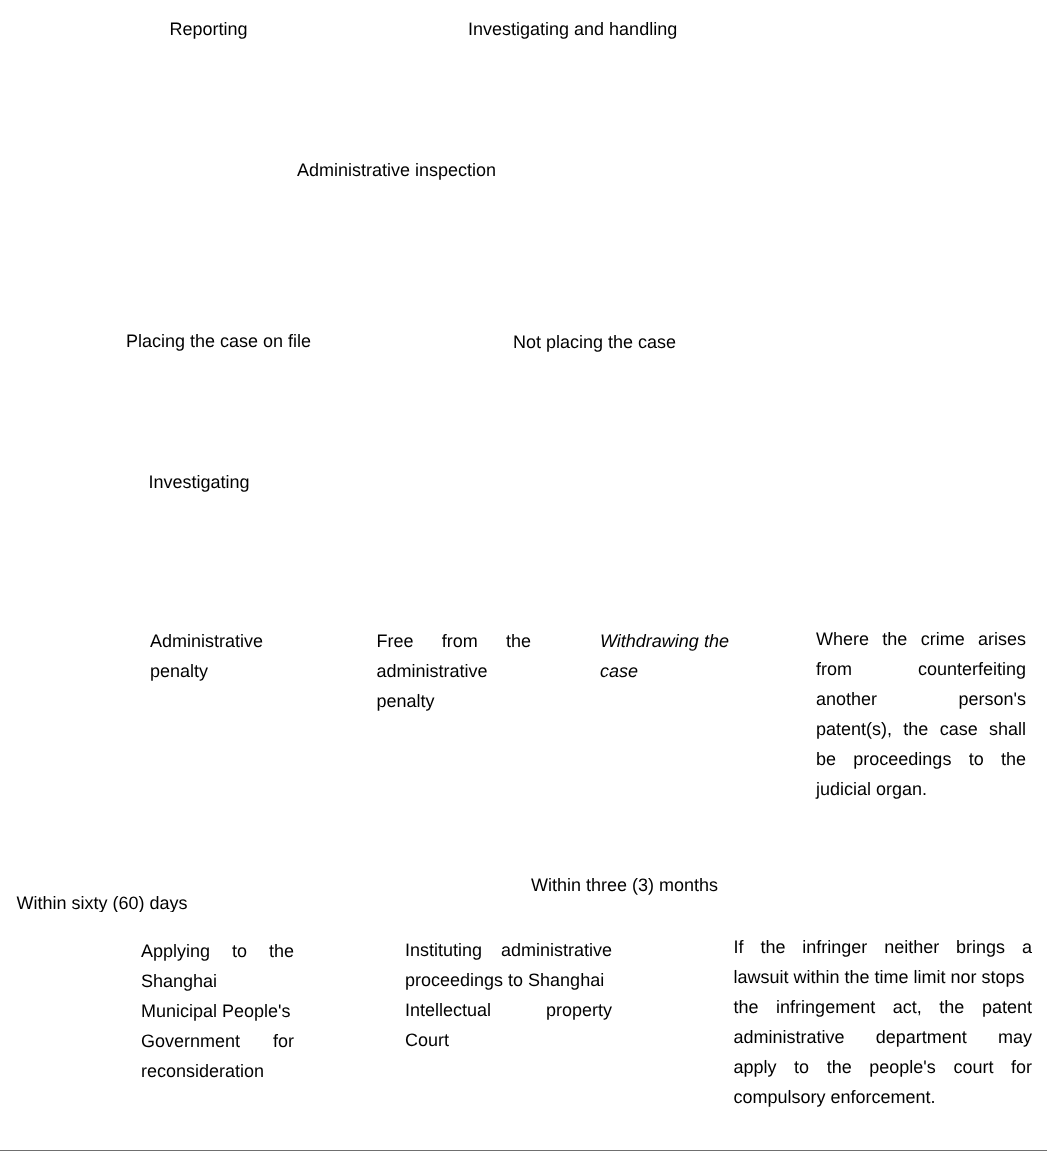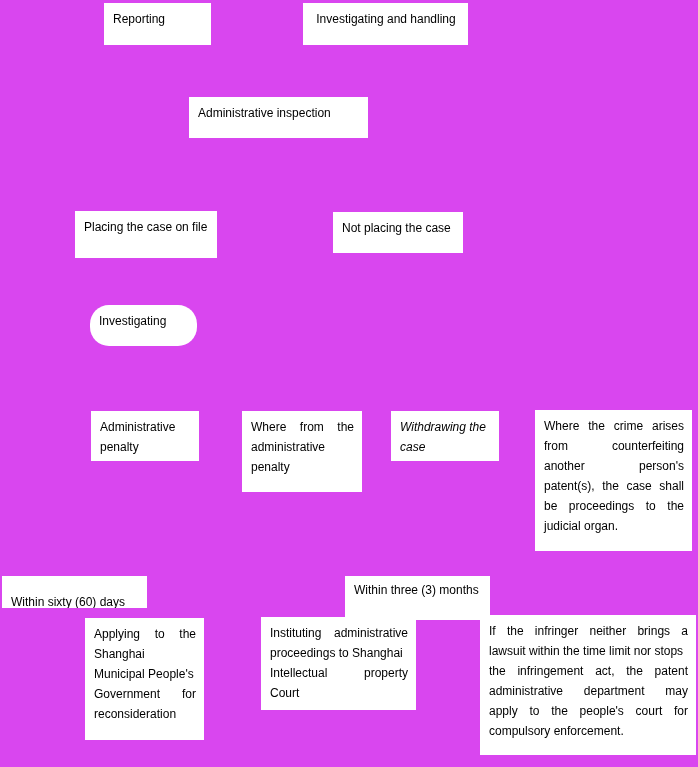--- a/index.html
+++ b/index.html
@@ -4,21 +4,21 @@
 <style>
   html, body {
     margin: 0;
     padding: 0;
     background: #000000;
   }
   #canvas {
     position: relative;
     width: 698px;
     height: 767px;
-    background: #d946ef;
+    background: #ffffff;
     overflow: hidden;
     font-family: "Liberation Sans", sans-serif;
   }
   .node {
     position: absolute;
     background: #ffffff;
     color: #000000;
     box-sizing: border-box;
     font-size: 12px;
     line-height: 20px;
@@ -46,21 +46,21 @@
 </style>
 </head>
 <body>
 
 <div id="canvas">
 
   <div class="node left" style="left:104px; top:3px; width:107px; height:42px;">
     <span class="line">Reporting</span>
   </div>
 
-  <div class="node left" style="left:303px; top:3px; width:165px; height:42px;text-align:center;">
+  <div class="node left" style="left:303px; top:3px; width:165px; height:42px;">
     <span class="line">Investigating and handling</span>
   </div>
 
   <div class="node left" style="left:189px; top:97px; width:179px; height:41px;">
     <span class="line">Administrative inspection</span>
   </div>
 
   <div class="node left" style="left:75px; top:211px; width:142px; height:47px;">
     <span class="line">Placing the case on file</span>
   </div>
@@ -72,21 +72,21 @@
   <div class="node left" style="left:90px; top:305px; width:107px; height:41px;border-radius:19px;">
     <span class="line">Investigating</span>
   </div>
 
   <div class="node just" style="left:91px; top:411px; width:108px; height:50px;">
     <span class="line">Administrative</span>
     <span class="line last">penalty</span>
   </div>
 
   <div class="node just" style="left:242px; top:411px; width:120px; height:81px;">
-    <span class="line">Where from the</span>
+    <span class="line">Free from the</span>
     <span class="line last">administrative</span>
     <span class="line last">penalty</span>
   </div>
 
   <div class="node just" style="left:391px; top:411px; width:108px; height:50px;font-style:italic;">
     <span class="line last">Withdrawing the</span>
     <span class="line last">case</span>
   </div>
 
   <div class="node just" style="left:535px; top:410px; width:157px; height:141px;">

